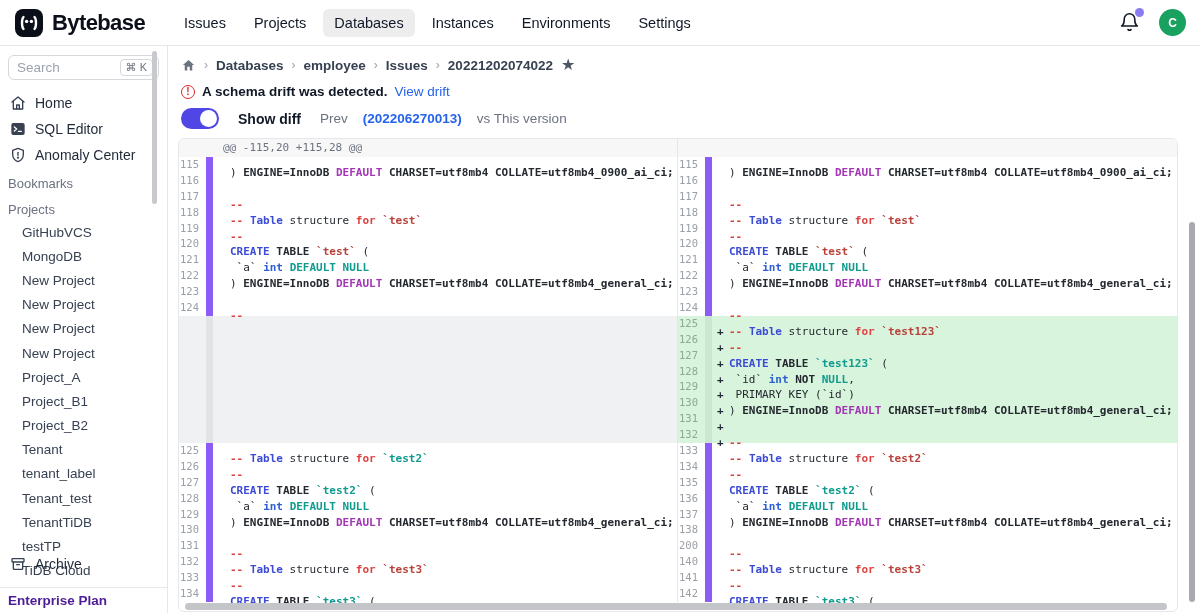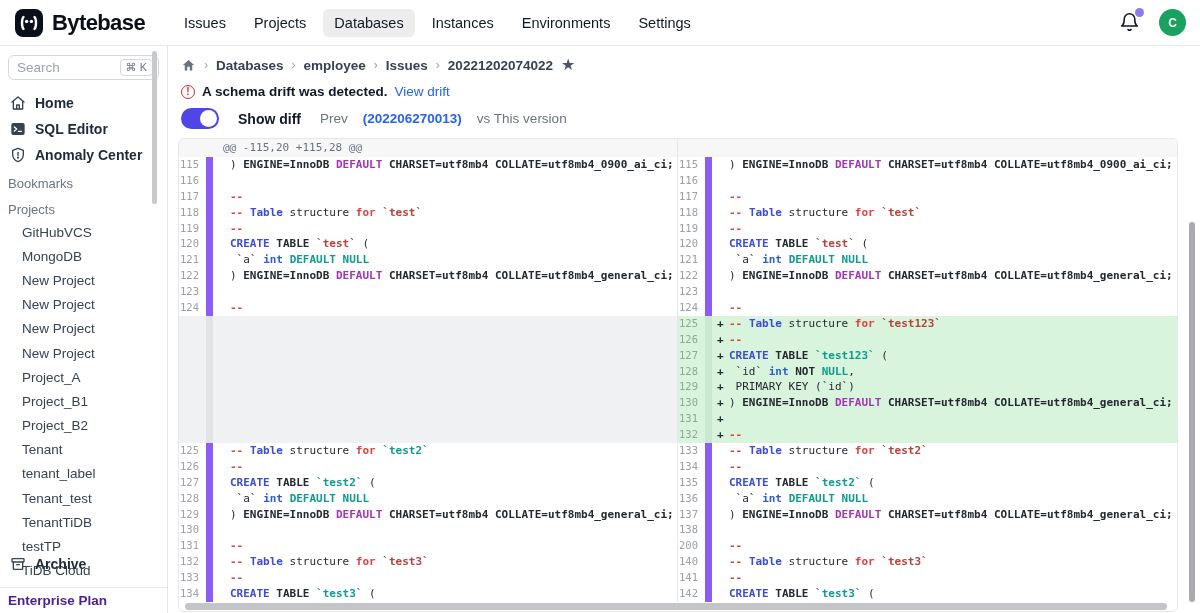--- a/index.html
+++ b/index.html
@@ -25,21 +25,21 @@
   aside { position:absolute; top:46px; left:0; bottom:0; width:168px; background:#fff;
     border-right:1px solid #e5e7eb; }
   .search-box { position:relative; margin:9px 8px 10px 8px; height:25px; border:1px solid #d4d7dc;
     border-radius:6px; background:#fff; display:flex; align-items:center; padding:0 5px 0 8px; }
   .search-box input { border:none; outline:none; width:90px; font-size:13.5px; color:#b91c1c;
     font-family:"Liberation Sans",sans-serif; }
   .search-box input::placeholder { color:#9ca3af; }
   .kbd { font-size:11px; color:#6b7280; border:1px solid #d4d7dc; border-radius:4px;
     padding:1px 5px; margin-left:auto; background:#fff; white-space:nowrap; }
   .side-item { display:flex; align-items:flex-end; gap:9px; padding:5px 10px; font-size:14px;
-    color:#1f2937; cursor:pointer;font-weight:bold; }
+    color:#1f2937; cursor:pointer; }
   .side-item svg { flex:0 0 auto; }
   .side-section { font-size:13px; color:#6b7280; padding:8px 10px 3px 8px; }
   .proj-item { font-size:13.5px; color:#374151; padding:4.6px 10px 4.6px 22px; cursor:pointer; }
   .side-scroll-thumb { position:absolute; top:5px; right:10px; width:5px; height:153px;
     background:#c7c9cc; border-radius:3px; }
   .archive { position:absolute; bottom:36px; left:0; right:0; }
   .plan { position:absolute; bottom:0; left:0; right:0; height:26px; border-top:1px solid #e5e7eb;
     font-size:13.5px; font-weight:700; color:#4c1d95; padding:5px 8px; background:#fff;margin-top:12px; }
 
   
@@ -64,21 +64,21 @@
     border:1px solid #e5e7eb; border-radius:6px; background:#fff; overflow:hidden;
     font-family:"DejaVu Sans Mono", monospace; }
   .diff-cols { display:flex;justify-content:space-between; }
   .pane { width:500px; }
   .pane.left { border-right:1px solid #e5e7eb; }
   .dhead { height:18px; background:#f7f7f8; color:#6b7280; font-size:11px; line-height:18px;
     padding-left:44px; white-space:nowrap; }
   .drow { display:flex; height:15.9px; line-height:15.9px; white-space:nowrap; }
   .lnum { flex:0 0 34px; text-align:right; padding-right:7px; font-size:10.5px; color:#9aa0a6;
     border-right:7px solid #8b5cf6; }
-  .lcode { padding-left:5px; font-size:11px; }
+  .lcode { padding-left:5px; font-size:11px;margin-top:8px; }
   .lmark { display:inline-block; width:12px; font-weight:700; color:#1f2937; }
   .drow.add { background:#d9f4dd; }
   .drow.add .lnum { color:#8fa894; border-right-color:#c9e8cf; }
   .drow.gap { background:#f0f1f2; }
   .drow.gap .lnum { border-right-color:#e2e3e5; }
   .tk-d { color:#24292f; }
   .tk-b { color:#24292f; font-weight:700; }
   .tk-r { color:#dd4343; font-weight:700; }
   .tk-n { color:#b8423a; font-weight:700; }
   .tk-c { color:#3c4bd6; font-weight:700; }

